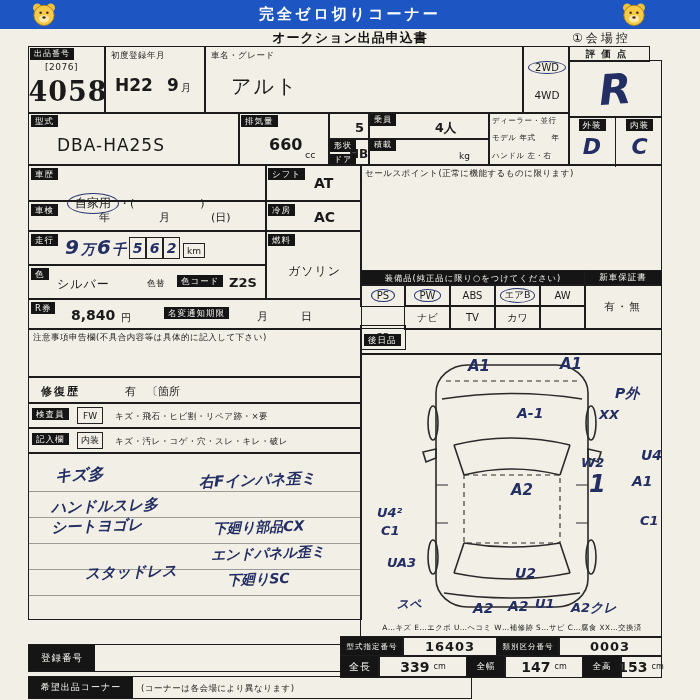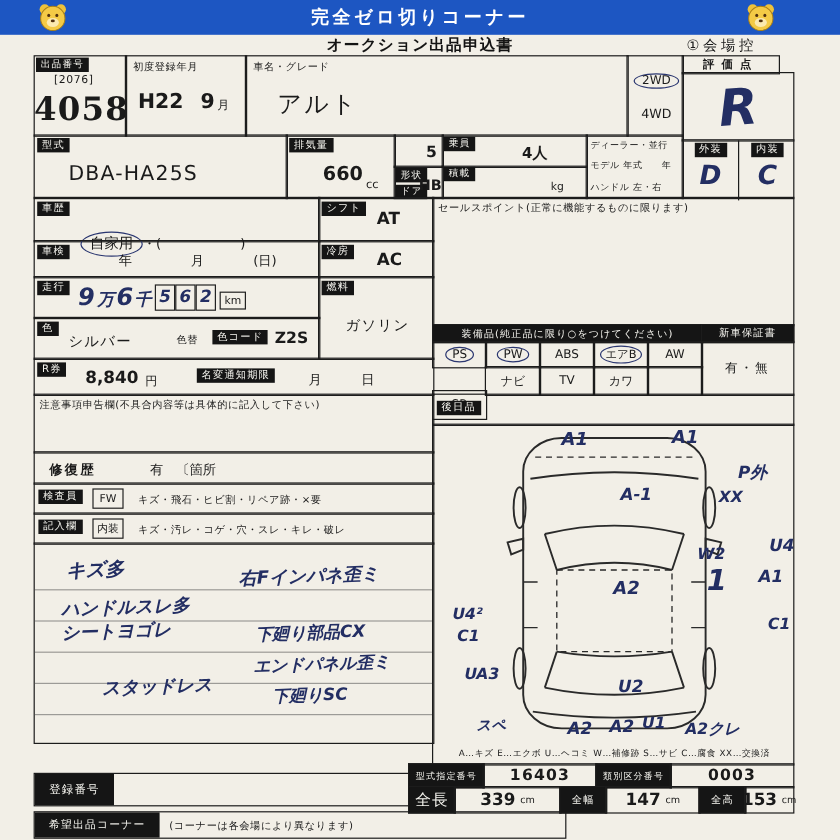--- a/index.html
+++ b/index.html
@@ -371,21 +371,21 @@
     <span class="bold" style="font-size:13px;letter-spacing:1px;">16403</span>
   </div>
   <div class="cell blkcell" style="left:496px;top:636px;width:64px;height:21px;">
     <span style="font-size:7.5px;">類別区分番号</span>
   </div>
   <div class="cell ctr" style="left:558px;top:636px;width:104px;height:21px;">
     <span class="bold" style="font-size:13px;letter-spacing:1px;">0003</span>
   </div>
 
   <div class="cell blkcell" style="left:340px;top:655px;width:40px;height:23px;">
-    <span style="font-size:13px;text-align:center;">全長</span>
+    <span style="font-size:10px;text-align:center;">全長</span>
   </div>
   <div class="cell ctr" style="left:378px;top:655px;width:90px;height:23px;">
     <span class="bold" style="font-size:14px;">339</span>
       <span class="unitcm">cm</span>
   </div>
   <div class="cell blkcell" style="left:466px;top:655px;width:40px;height:23px;">
     <span style="font-size:8.5px;">全幅</span>
   </div>
   <div class="cell ctr" style="left:504px;top:655px;width:80px;height:23px;">
     <span class="bold" style="font-size:14px;">147</span>

